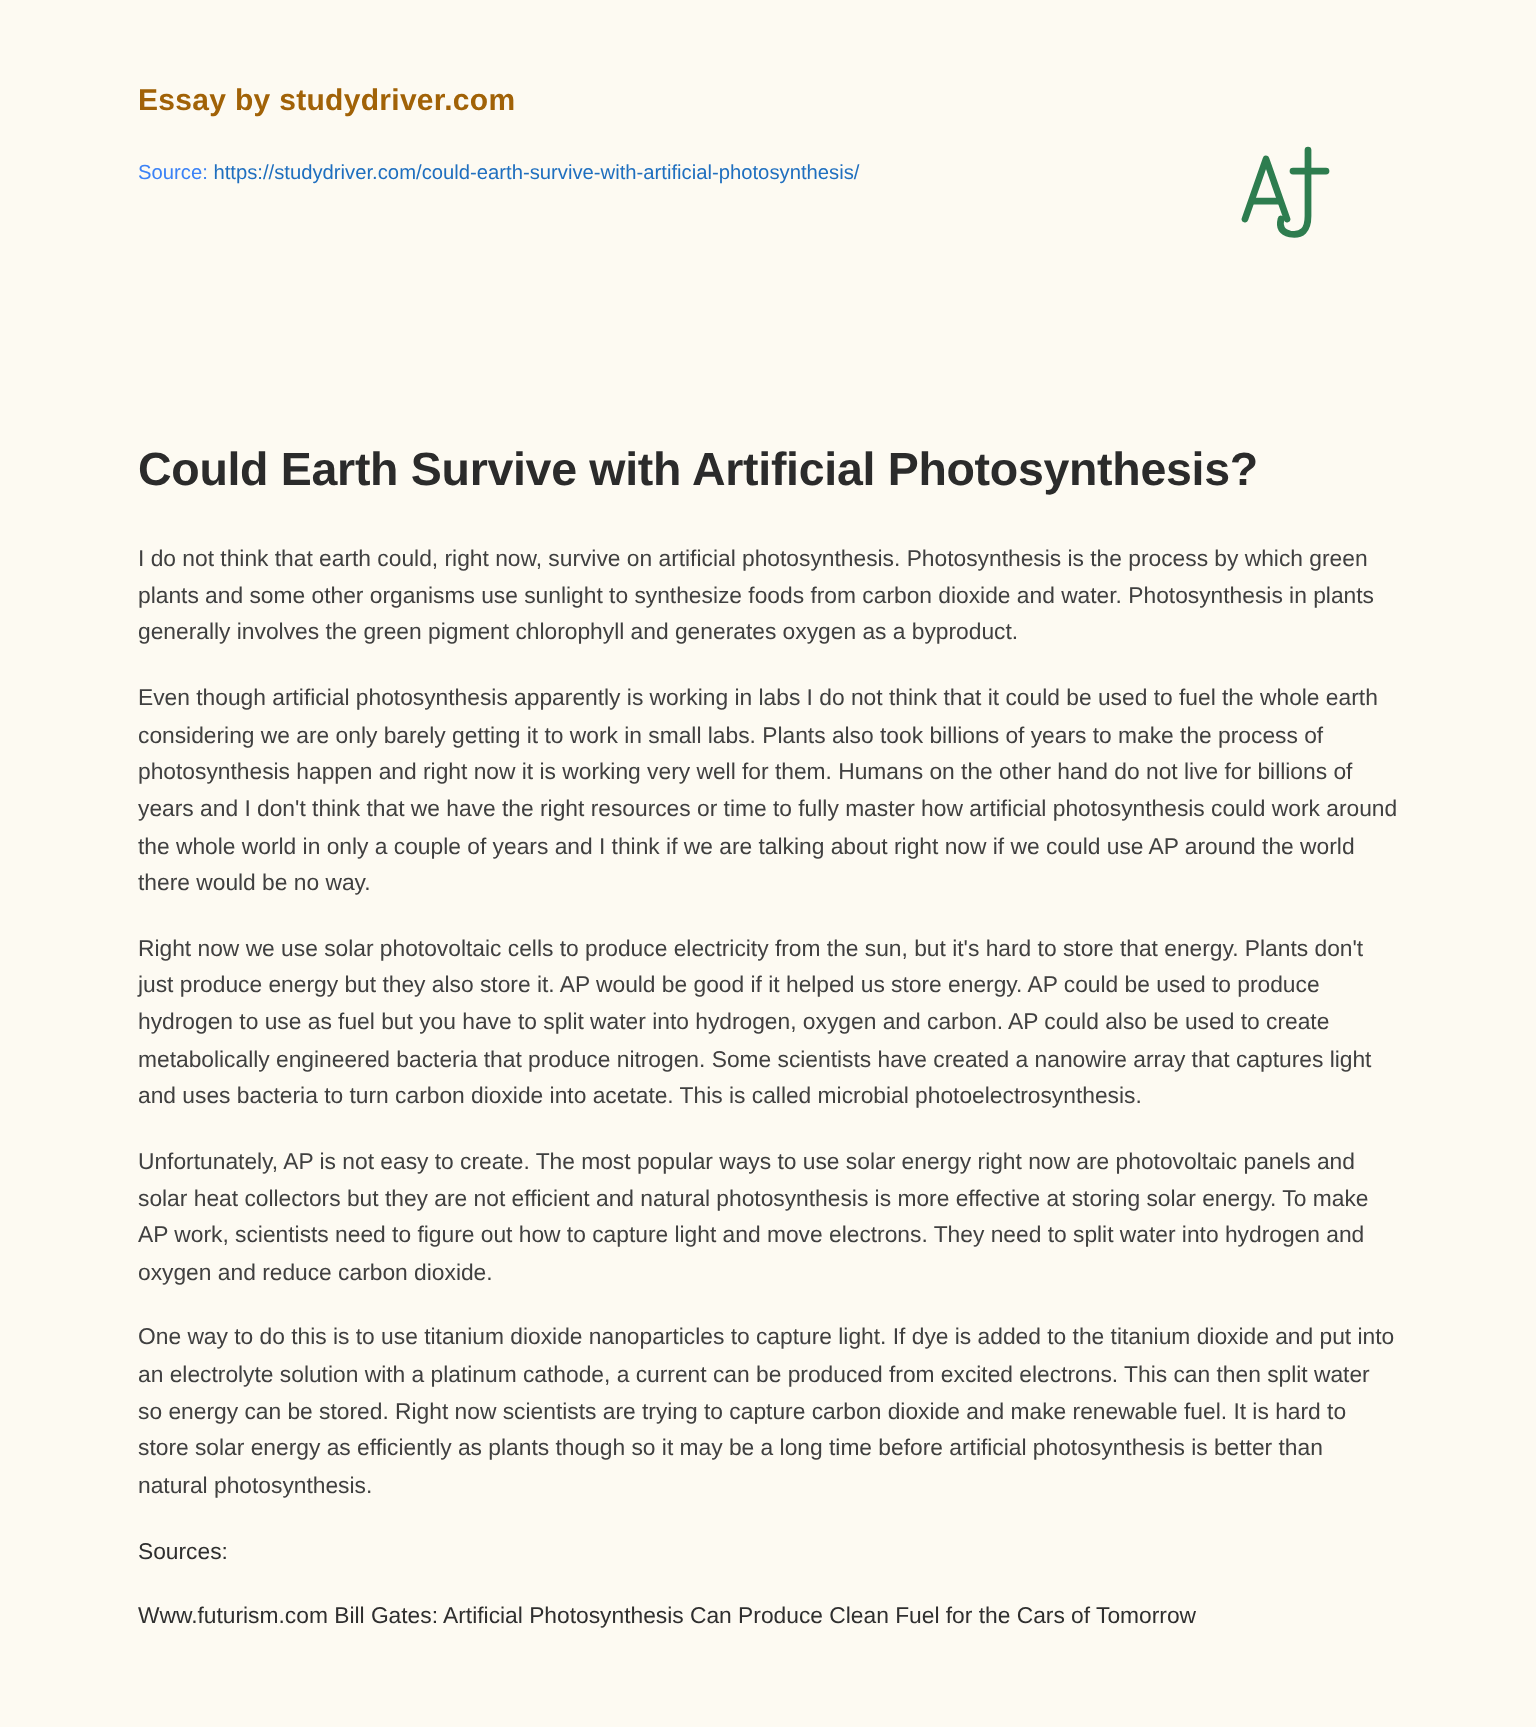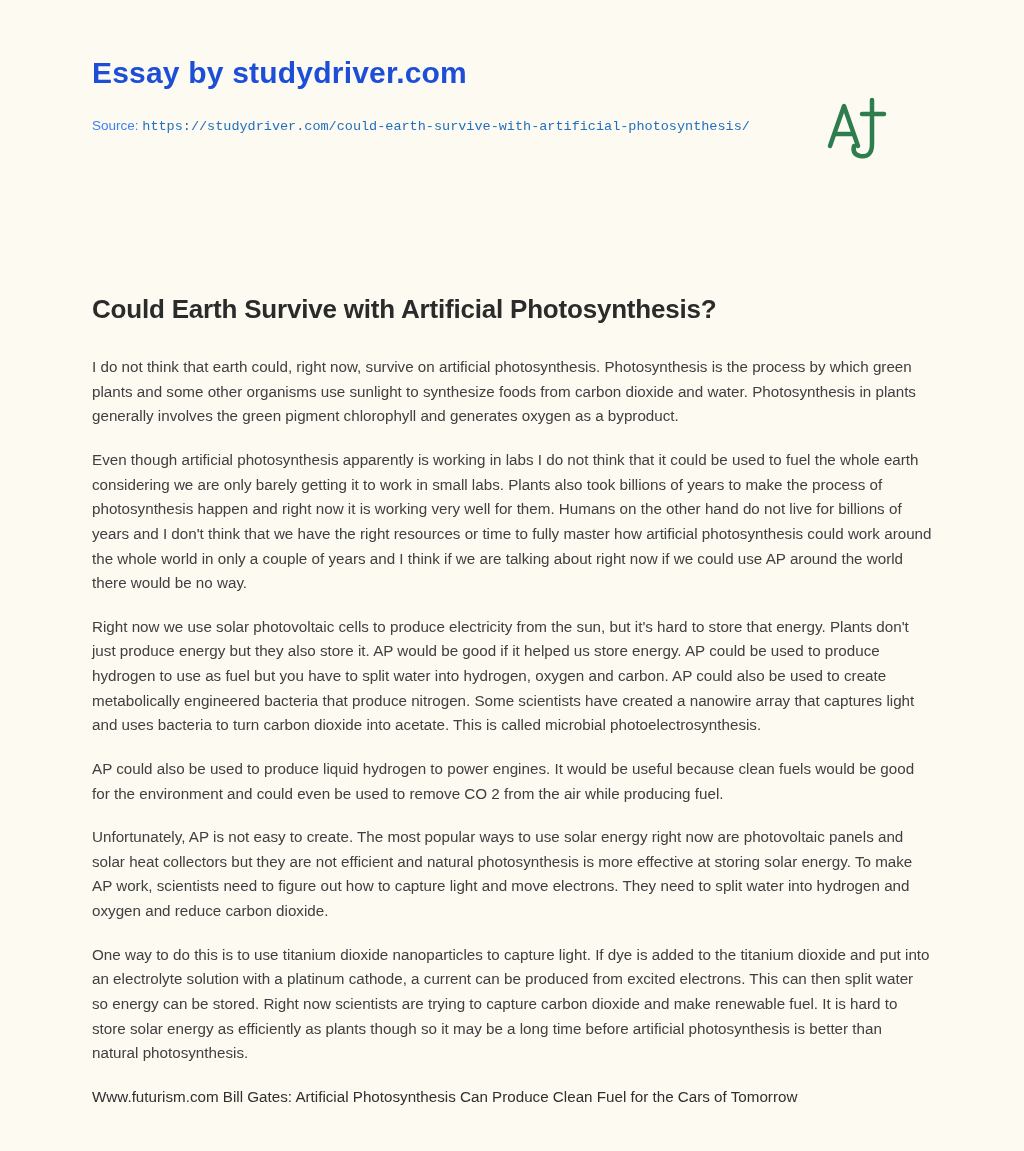--- a/index.html
+++ b/index.html
@@ -18,54 +18,53 @@
     min-height: 1151px;
     box-sizing: border-box;
     padding: 56px 92px 20px 92px;
     position: relative;
   }
   .header {
     position: relative;
     min-height: 120px;
   }
   .byline {
-    font-size: 30px;
+    font-size: 20px;
     font-weight: bold;
-    color: #1d4ed8;
+    color: #a16207;
     letter-spacing: 0.2px;
     margin: 0 0 28px 0;
   }
   .byline .brand {
     font-weight: bold;
   }
   .source-line {
     font-size: 13.5px;
     color: #3a3a3a;
   }
   .source-label {
     color: #3b82f6;
   }
   .source-url {
     color: #1f6fbf;
     text-decoration: none;
     word-break: break-all;
-    font-family: Liberation Mono, monospace;
   }
   .logo {
     position: absolute;
     top: 28px;
     right: 22px;
     width: 110px;
     height: 90px;
   }
   .logo svg {
     display: block;
   }
   h1.title {
-    font-size: 26px;
+    font-size: 31px;
     line-height: 1.2;
     font-weight: bold;
     color: #2b2b2b;
     margin: 118px 0 30px 0;
     letter-spacing: -0.2px;
   }
   .body-text p {
     font-size: 15.2px;
     line-height: 1.62;
     color: #404040;
@@ -106,21 +105,21 @@
       </svg>
     </div>
   </div>
 
   <h1 class="title">Could Earth Survive with Artificial Photosynthesis?</h1>
 
   <div class="body-text">
     <p>I do not think that earth could, right now, survive on artificial photosynthesis. Photosynthesis is the process by which green plants and some other organisms use sunlight to synthesize foods from carbon dioxide and water. Photosynthesis in plants generally involves the green pigment chlorophyll and generates oxygen as a byproduct.</p>
     <p>Even though artificial photosynthesis apparently is working in labs I do not think that it could be used to fuel the whole earth considering we are only barely getting it to work in small labs. Plants also took billions of years to make the process of photosynthesis happen and right now it is working very well for them. Humans on the other hand do not live for billions of years and I don't think that we have the right resources or time to fully master how artificial photosynthesis could work around the whole world in only a couple of years and I think if we are talking about right now if we could use AP around the world there would be no way.</p>
     <p>Right now we use solar photovoltaic cells to produce electricity from the sun, but it's hard to store that energy. Plants don't just produce energy but they also store it. AP would be good if it helped us store energy. AP could be used to produce hydrogen to use as fuel but you have to split water into hydrogen, oxygen and carbon. AP could also be used to create metabolically engineered bacteria that produce nitrogen. Some scientists have created a nanowire array that captures light and uses bacteria to turn carbon dioxide into acetate. This is called microbial photoelectrosynthesis.</p>
-    <p>AP could also be used to produce liquid hydrogen to power engines. It would be useful because clean fuels would be good for the environment and could even be used to remove CO 2 from the air while producing fuel.</p>
     <p>Unfortunately, AP is not easy to create. The most popular ways to use solar energy right now are photovoltaic panels and solar heat collectors but they are not efficient and natural photosynthesis is more effective at storing solar energy. To make AP work, scientists need to figure out how to capture light and move electrons. They need to split water into hydrogen and oxygen and reduce carbon dioxide.</p>
     <p>One way to do this is to use titanium dioxide nanoparticles to capture light. If dye is added to the titanium dioxide and put into an electrolyte solution with a platinum cathode, a current can be produced from excited electrons. This can then split water so energy can be stored. Right now scientists are trying to capture carbon dioxide and make renewable fuel. It is hard to store solar energy as efficiently as plants though so it may be a long time before artificial photosynthesis is better than natural photosynthesis.</p>
 
+    <div class="sources-heading">Sources:</div>
     <div class="source-item">Www.futurism.com Bill Gates: Artificial Photosynthesis Can Produce Clean Fuel for the Cars of Tomorrow</div>
 
   </div>
 
 </div>
 
 </body></html>

